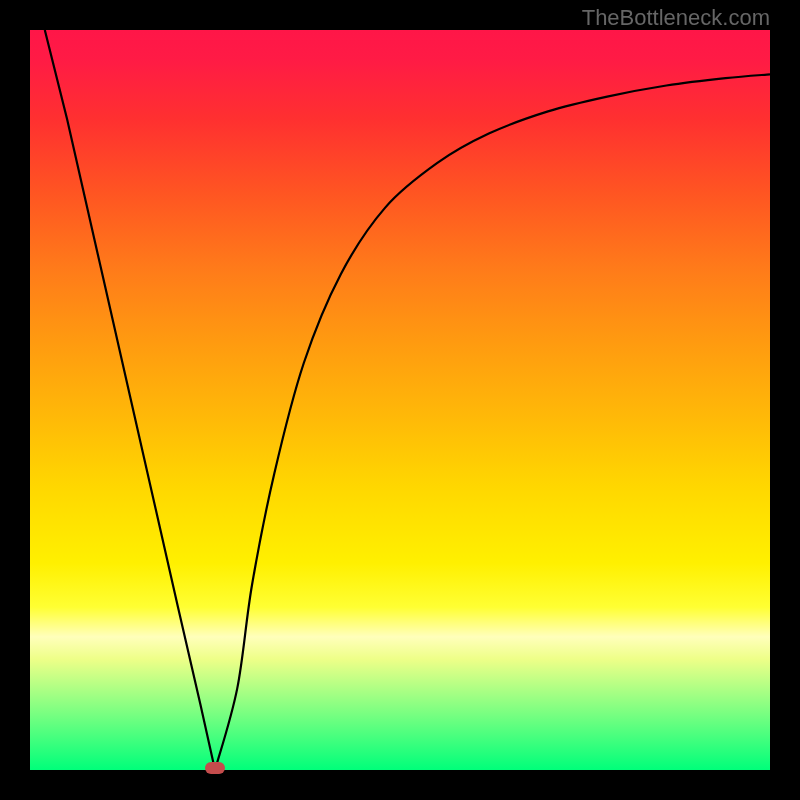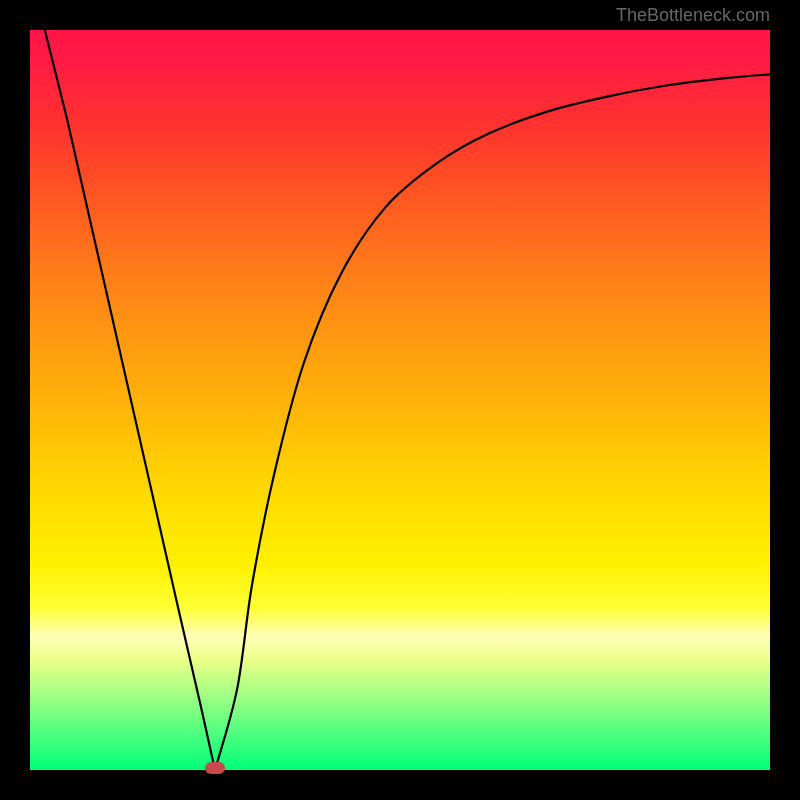--- a/index.html
+++ b/index.html
@@ -36,21 +36,21 @@
       #ffffbb 82%,
       #eeff88 85%,
       #00ff7a 100%
     );
   }
   .watermark {
     position: absolute;
     top: 5px;
     right: 30px;
     font-family: Arial, sans-serif;
-    font-size: 18px;
+    font-size: 22px;
     color: #666;
     font-weight: normal;
   }
   svg.curve {
     position: absolute;
     left: 30px;
     top: 30px;
     width: 740px;
     height: 740px;
     pointer-events: none;

